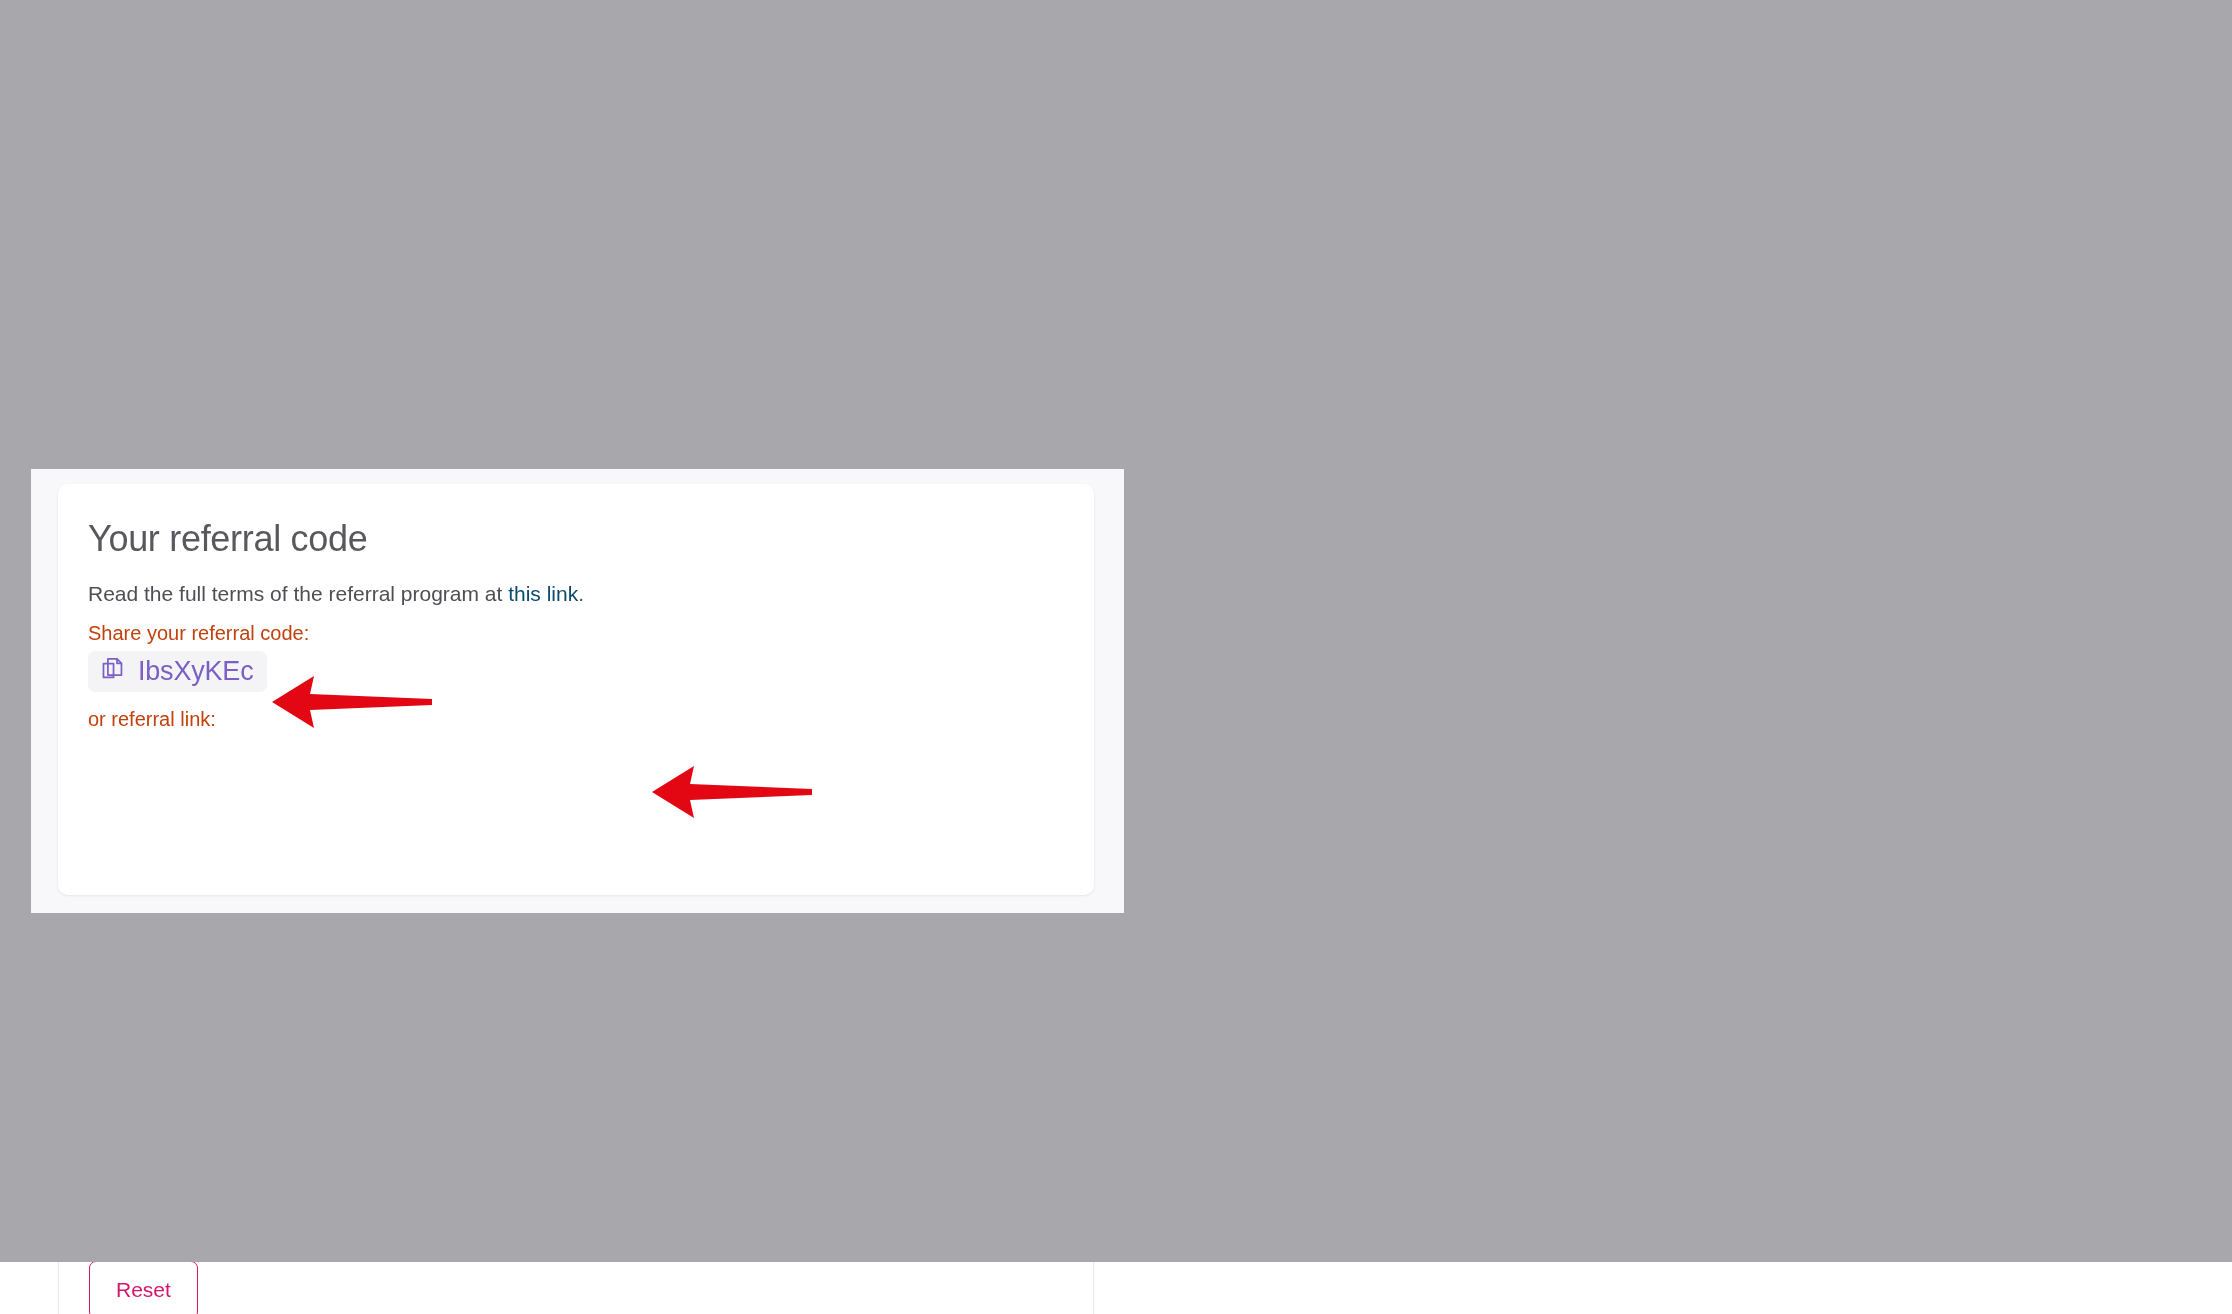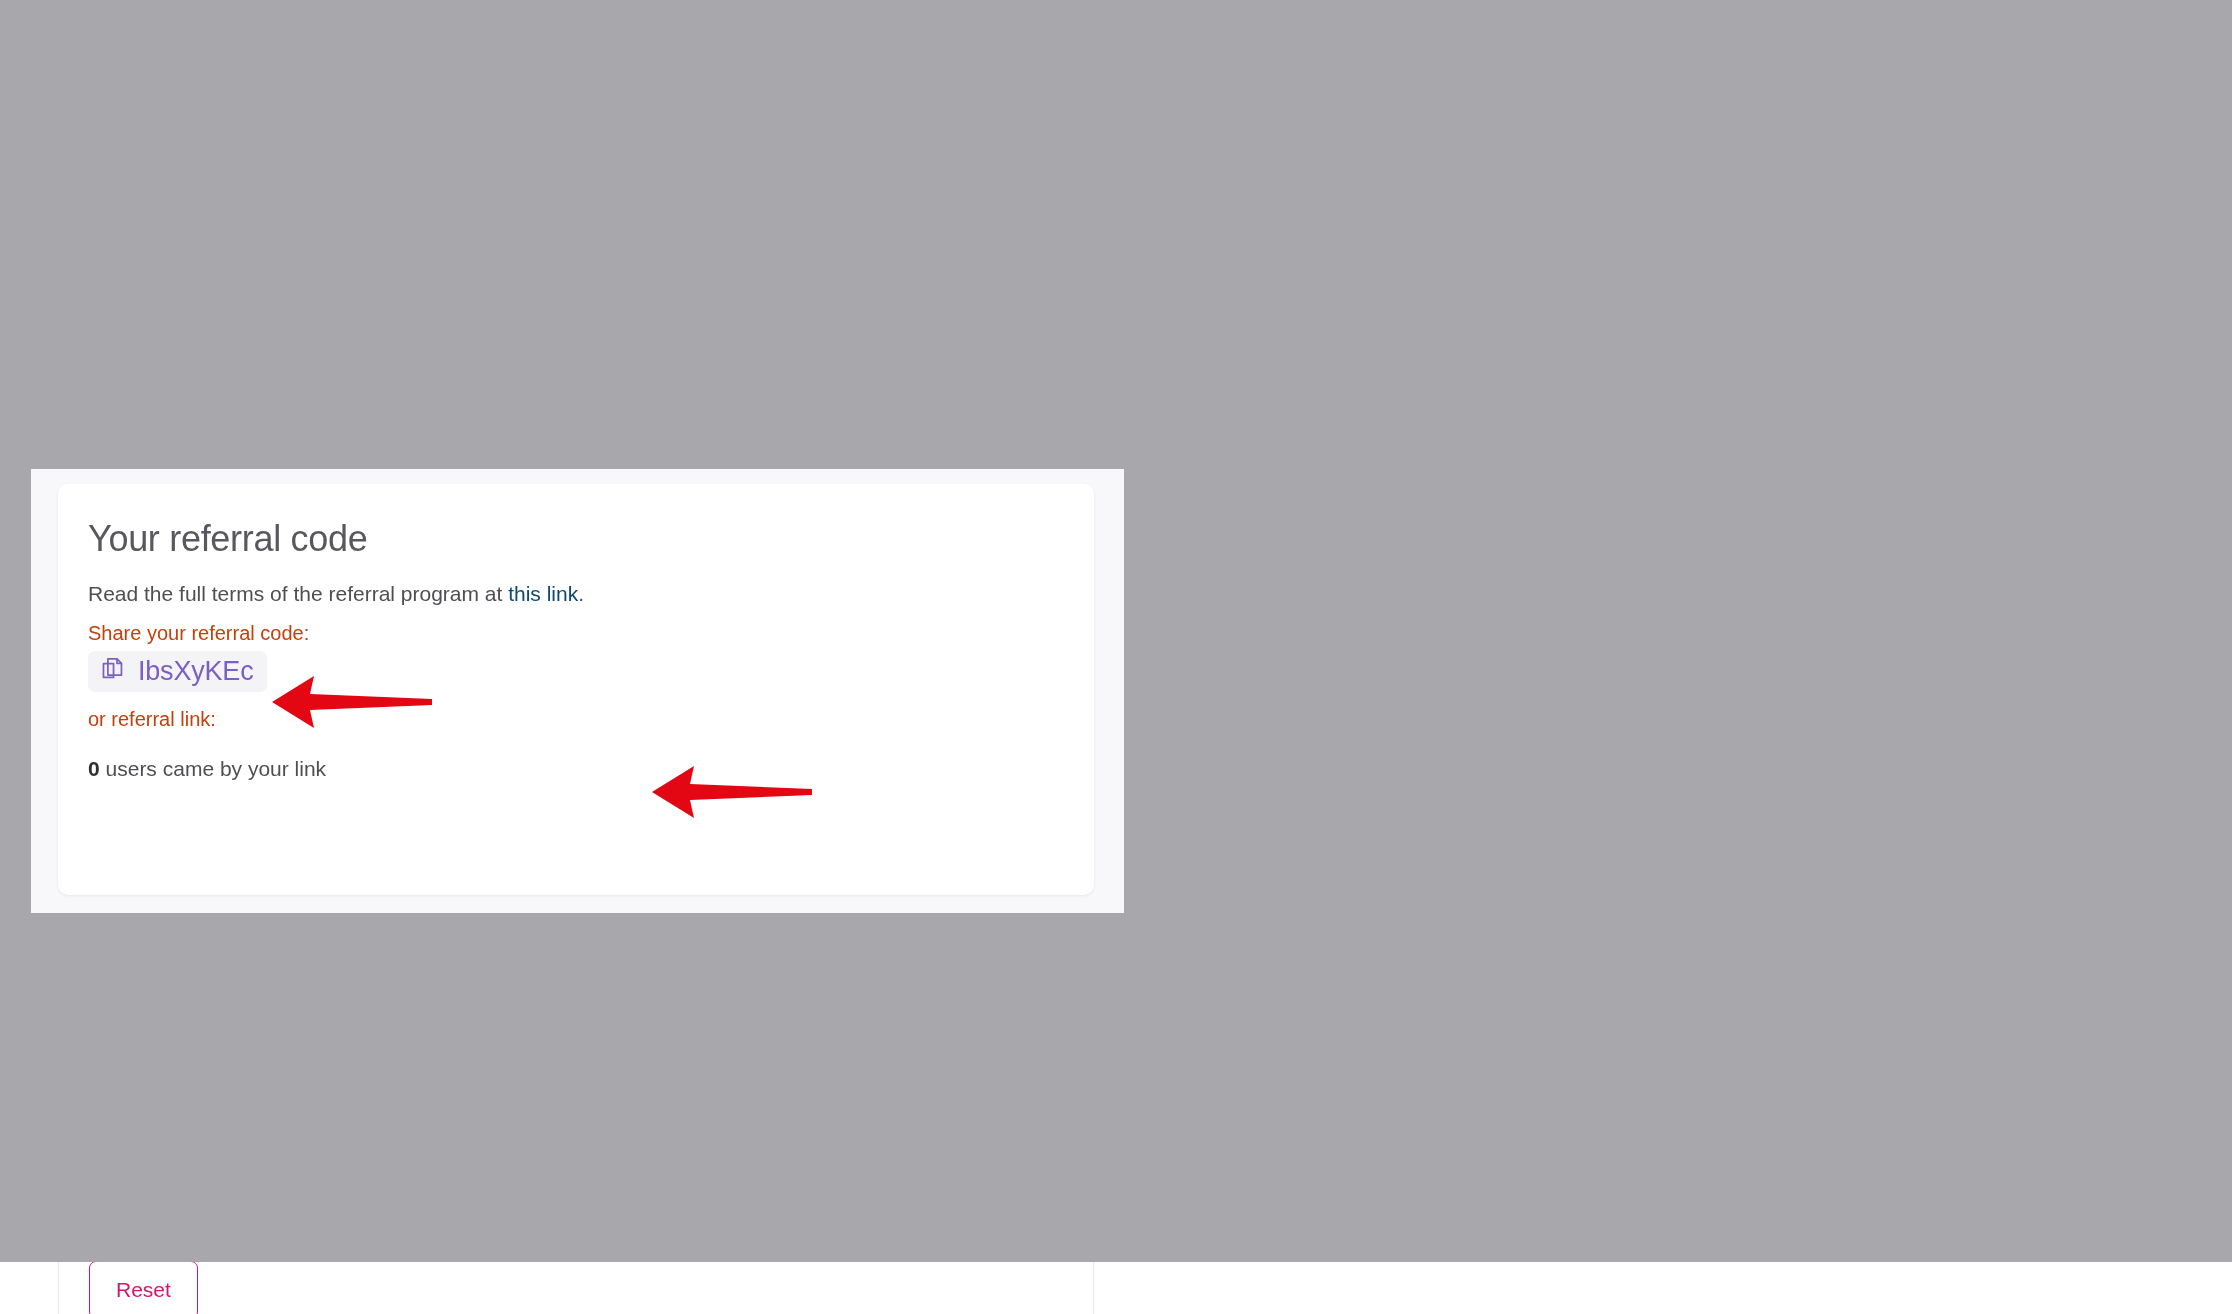--- a/index.html
+++ b/index.html
@@ -443,21 +443,20 @@
           <path d="M7.3 2.6 h8.4 l4.1 4.1 v10.9 h-12.5 z" fill="none" stroke="#7b5fc4" stroke-width="1.6" stroke-linejoin="round"></path>
           <path d="M15.7 2.6 v4.1 h4.1" fill="none" stroke="#7b5fc4" stroke-width="1.6" stroke-linejoin="round"></path>
         </svg>
       </span>
       <span class="txt">IbsXyKEc</span>
     </div>
 
     <div class="field-label">or referral link:</div>
 
 
-    <div class="users-line"><b>0</b><span> users came by your link</span></div>
   </div>
 
   <svg class="arrow" id="arrow-code" width="160" height="60" viewBox="0 0 160 60">
     <path d="M0 30 L42 4 L38 22 L160 27 L160 33 L38 38 L42 56 Z" fill="#e30613"></path>
   </svg>
 
   <svg class="arrow" id="arrow-link" width="160" height="60" viewBox="0 0 160 60">
     <path d="M0 30 L42 4 L38 22 L160 27 L160 33 L38 38 L42 56 Z" fill="#e30613"></path>
   </svg>
 

